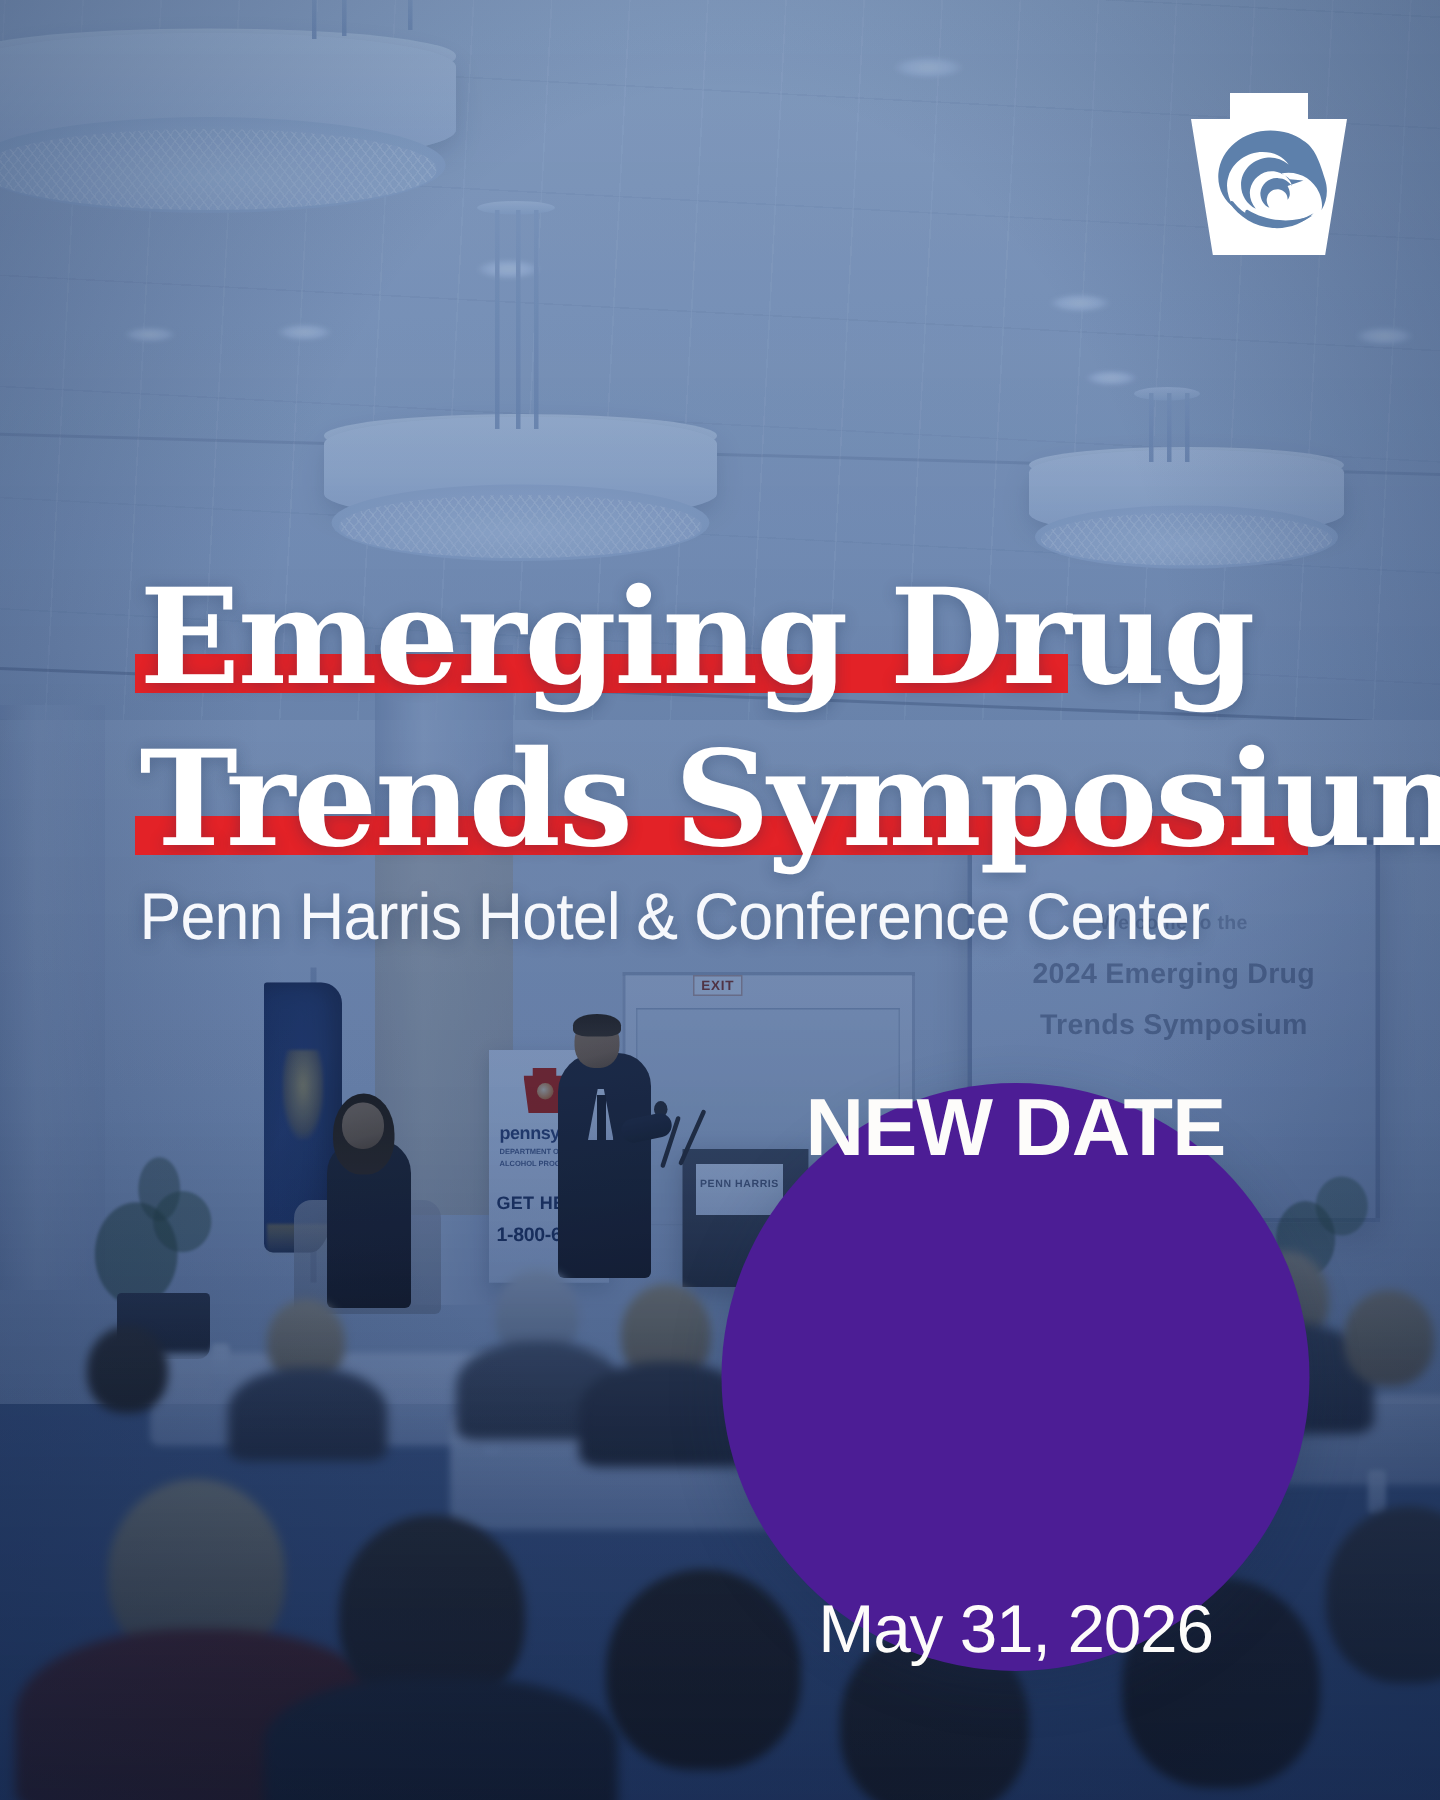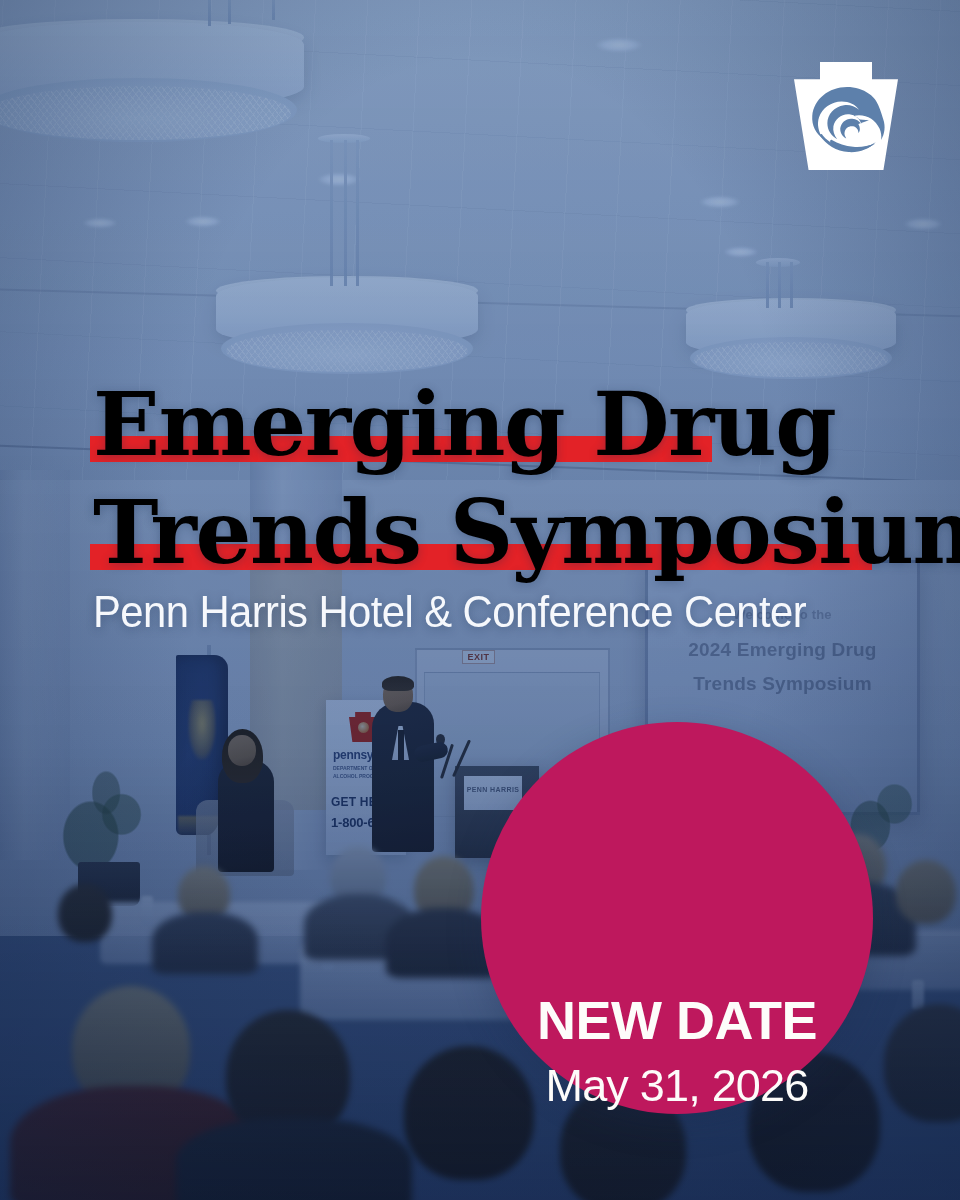--- a/index.html
+++ b/index.html
@@ -332,41 +332,41 @@
   .hl-bar {
     position:absolute; left:-3px; bottom:14px; height:26px;
     background:#e32227; z-index:1;
   }
   .hl-bar.l1 { width:622px; }
   .hl-bar.l2 { width:782px; }
   .hl-text {
     position:absolute; left:0; bottom:0; z-index:2;
     font-family:"DejaVu Serif", serif;
     font-weight:700; font-size:88px; line-height:104px;
-    color:#000000; letter-spacing:-1.5px;
+    color:#ffffff; letter-spacing:-1.5px;
     text-shadow:0 2px 10px rgba(20,40,75,.30);
     white-space:nowrap;
   }
 
   .subtitle {
     position:absolute; left:93px; top:584px;
     font-family:"Liberation Sans", sans-serif;
     font-weight:400; font-size:44px; line-height:56px;
     color:#f6f8fc; letter-spacing:-.6px;
     text-shadow:0 2px 10px rgba(20,40,75,.35);
     white-space:nowrap;
     transform:scaleX(.95); transform-origin:left center;
   }
 
   .badge {
     position:absolute; left:481px; top:722px;
     width:392px; height:392px; border-radius:50%;
-    background:#be185d;
+    background:#4c1d95;
     display:flex; flex-direction:column;
-    align-items:center; justify-content:flex-end;
+    align-items:center; justify-content:space-between;
     box-shadow:0 10px 34px rgba(24,44,80,.28);
   }
   .badge-title {
     font-family:"Liberation Sans", sans-serif;
     font-weight:700; font-size:54px; line-height:60px;
     color:#fdfcfa; letter-spacing:-.5px; white-space:nowrap;
   }
   .badge-date {
     font-family:"Liberation Sans", sans-serif;
     font-weight:400; font-size:45px; line-height:56px;

